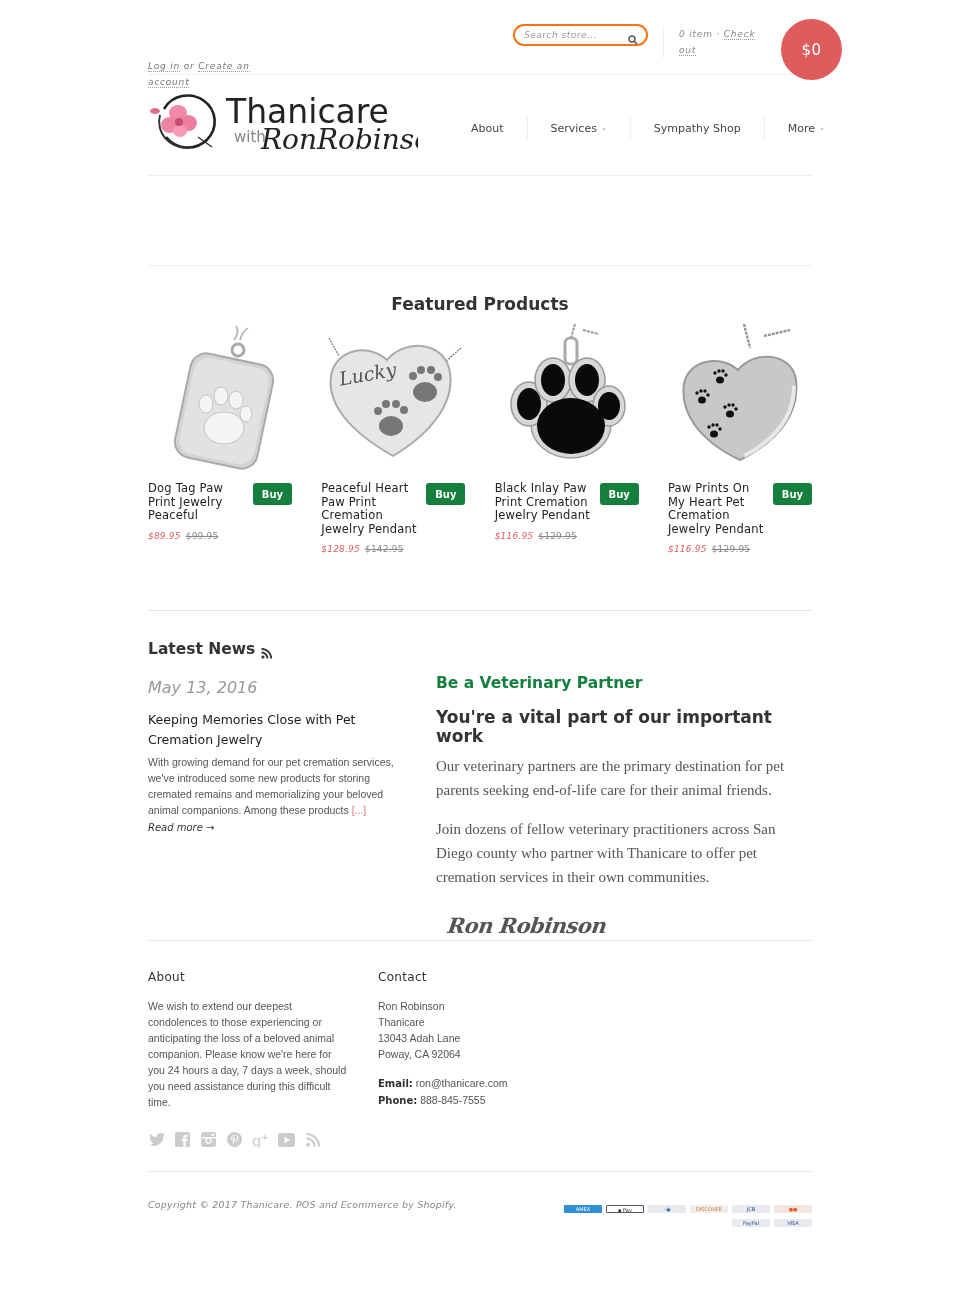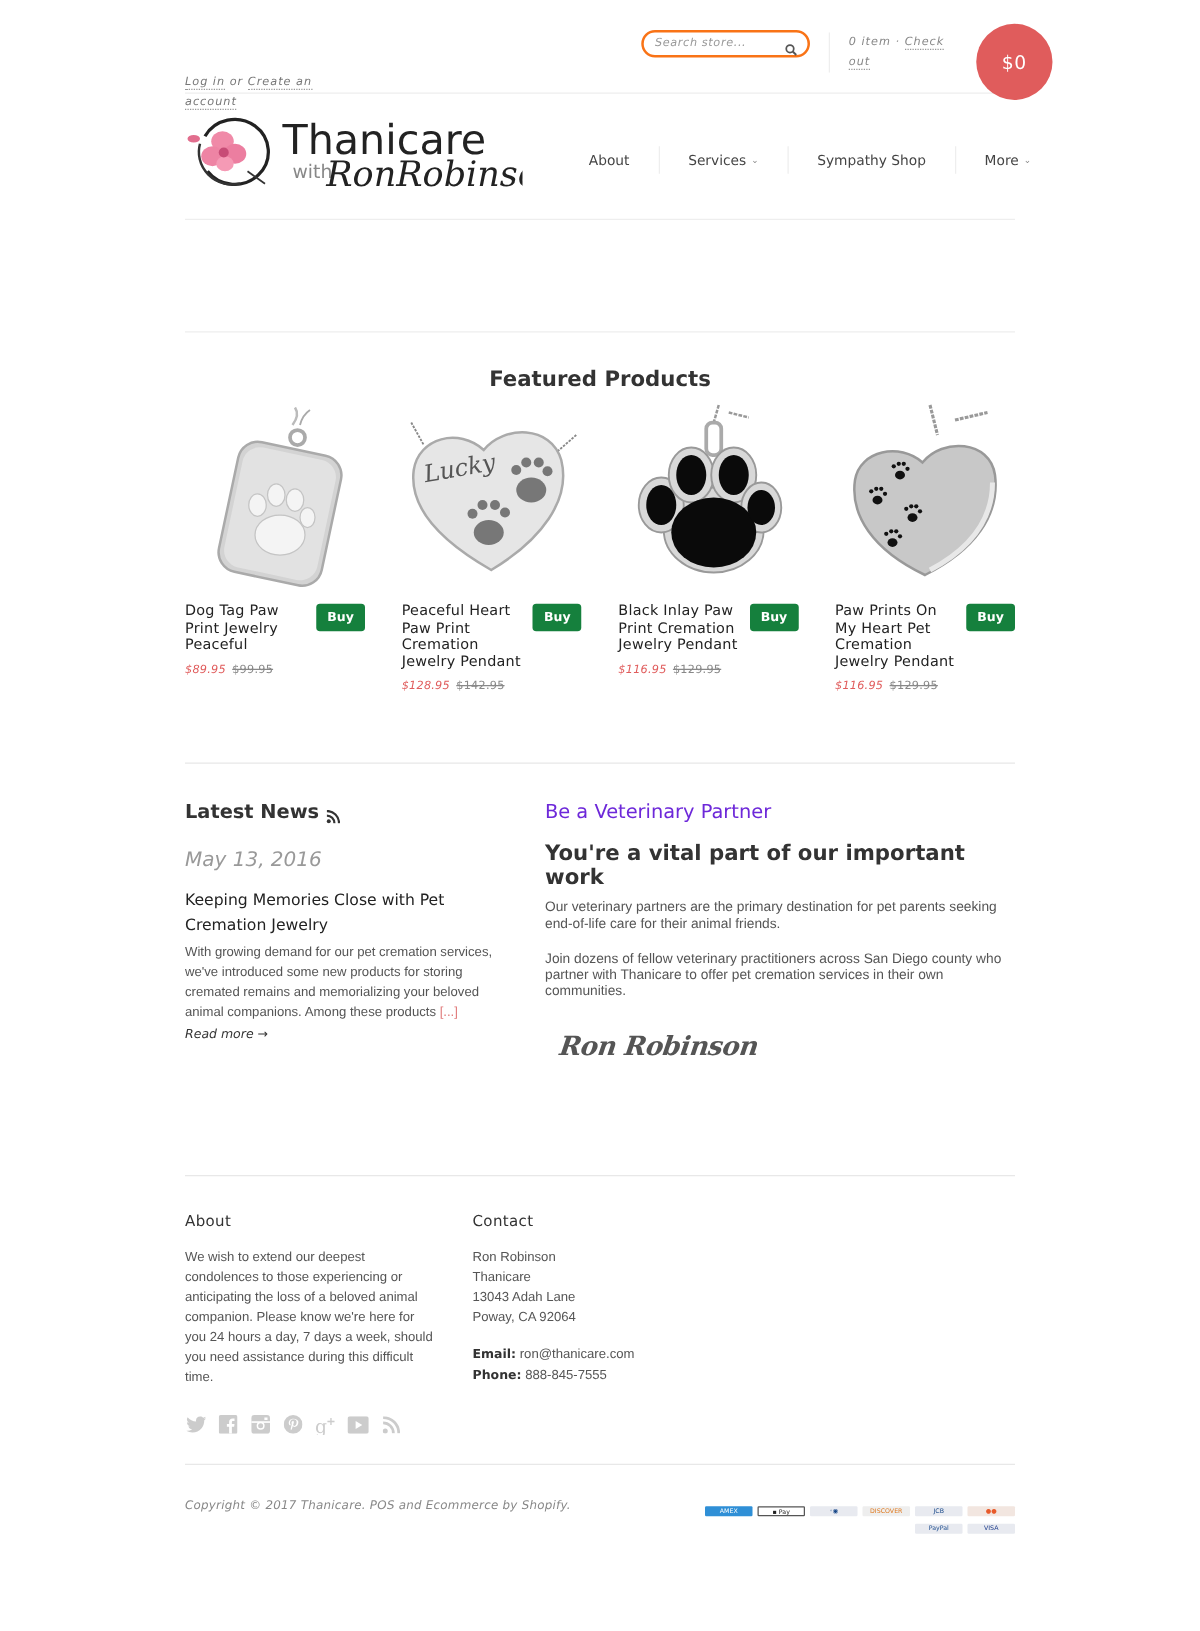--- a/index.html
+++ b/index.html
@@ -47,23 +47,23 @@
   .news { position: absolute; left: 0; top: 640px; width: 260px; }
   .news h2 { font-size: 15.5px; font-weight: bold; color: #333; display: flex; align-items: center; }
   .news .rss { width: 11px; height: 11px; margin-left: 6px; margin-top: 3px; }
   .news .date { margin-top: 20px; font-size: 16px; font-style: italic; color: #999; }
   .news .post-title { margin-top: 13px; font-size: 12.5px; line-height: 19.5px; color: #222; }
   .news .excerpt { margin-top: 5px; font-size: 10px; line-height: 16px; color: #555; font-family: "Liberation Sans", sans-serif; font-size: 10.5px; }
   .news .excerpt .more { color: #e07a7a; }
   .news .readmore { margin-top: 4px; display: block; font-size: 10px; font-style: italic; color: #333; }
 
   .vet { position: absolute; left: 288px; top: 640px; width: 376px; }
-  .vet h2 { font-size: 15.5px; font-weight: normal; color: #6d28d9; }
+  .vet h2 { font-size: 15.5px; font-weight: bold; color: #15803d; margin-top: 34px; }
   .vet h3 { margin-top: 16px; font-size: 17px; font-weight: bold; color: #333; line-height: 19px; }
-  .vet p { font-family: Liberation Sans, sans-serif; font-size: 11px; line-height: 13px; color: #555; }
+  .vet p { font-family: Liberation Serif, serif; font-size: 15px; line-height: 24px; color: #555; }
   .vet p.first { margin-top: 8px; }
   .vet p.second { margin-top: 15px; }
   .vet .sig { margin-top: 24px; margin-left: 12px; font-family: "DejaVu Serif", serif; font-style: italic; font-weight: bold; font-size: 21px; color: #555; letter-spacing: -0.5px; transform: skewX(-8deg); display: inline-block; }
 
   .hr5 { position: absolute; left: 0; top: 940px; width: 664px; height: 1px; background: #e8e8e8; }
 
   
   .f-about { position: absolute; left: 0; top: 970px; width: 200px; }
   .f-contact { position: absolute; left: 230px; top: 970px; width: 200px; }
   .footer h4 { font-size: 12px; font-weight: 500; color: #333; letter-spacing: 0.3px; }

